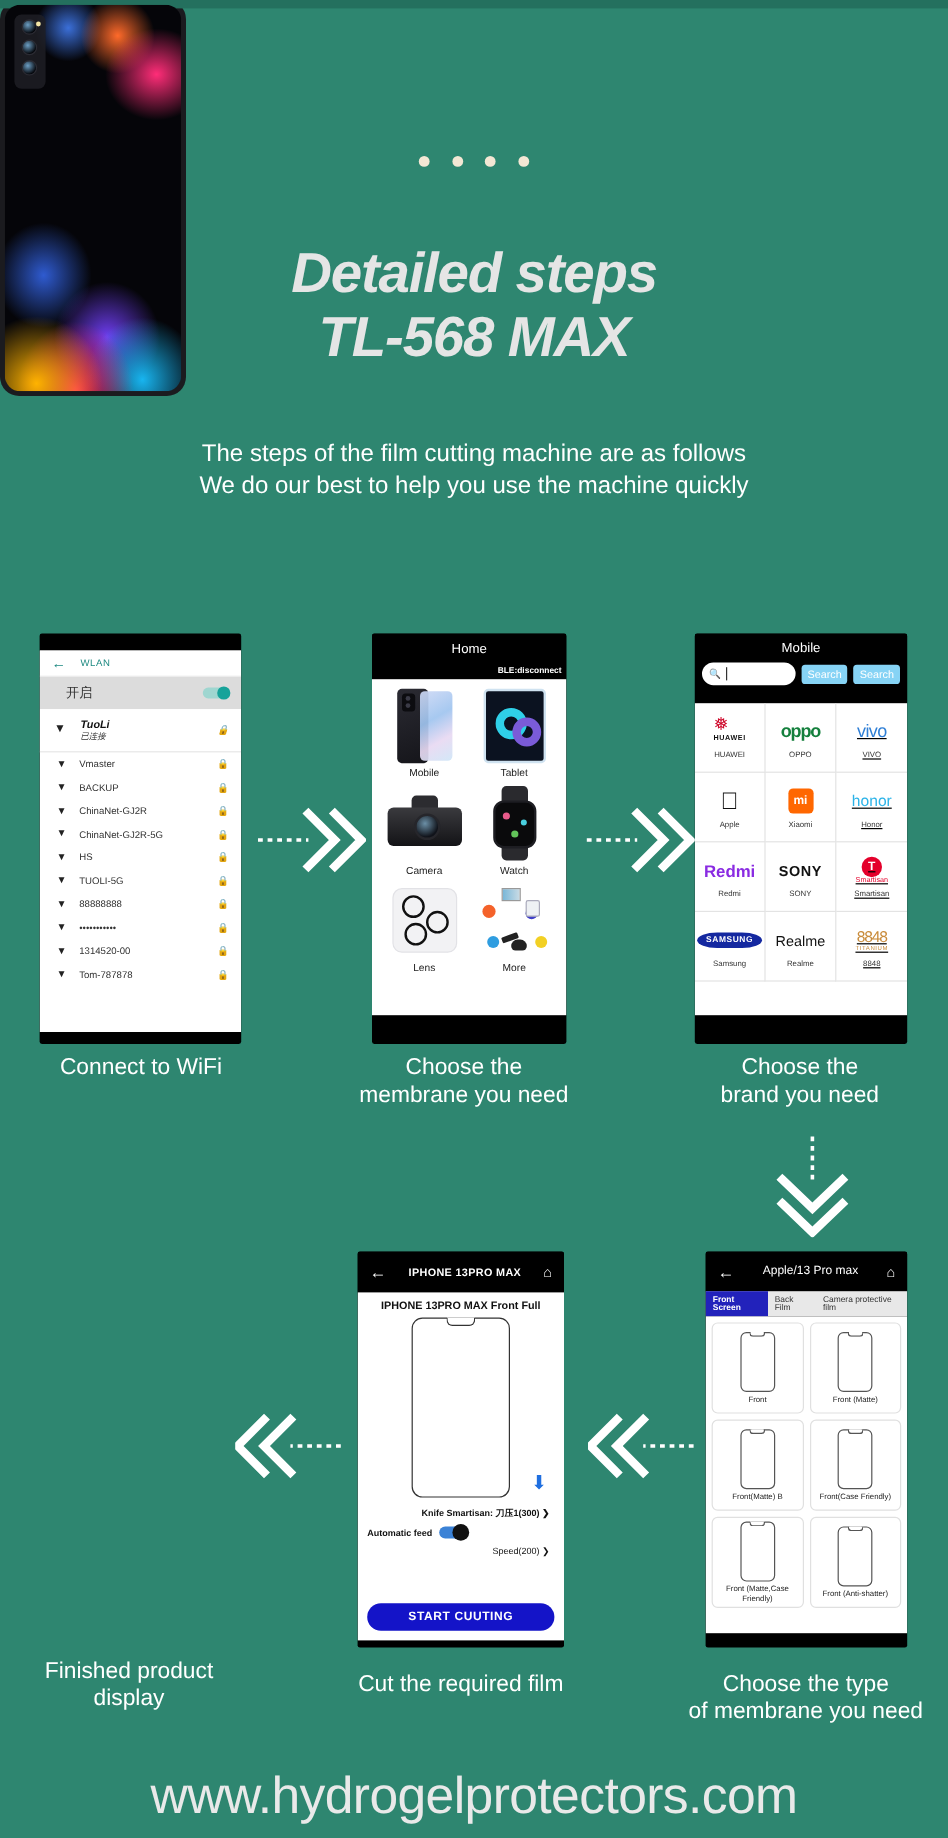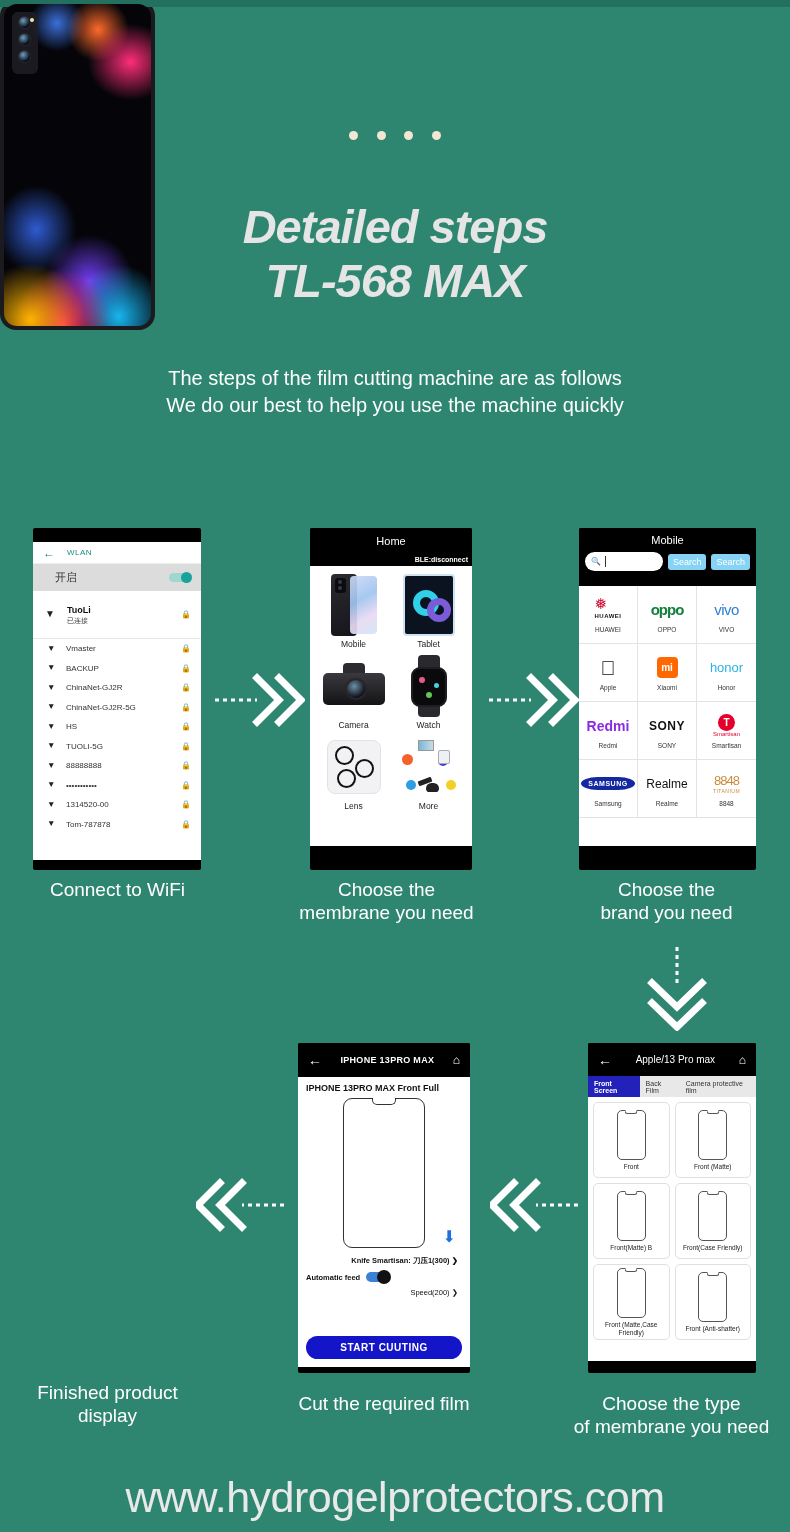--- a/index.html
+++ b/index.html
@@ -30,21 +30,21 @@
   
   #phone1 { left:33px; top:528px; width:168px; height:342px; }
   #phone1 .screen { height:318px; margin-top:14px; }
   .wlan-bar { height:22px; background:#fff; display:flex; align-items:center; padding-left:10px; border-bottom:1px solid #eee; }
   .wlan-back { color:#1f8a82; font-size:12px; margin-right:12px; }
   .wlan-title { color:#1f8a82; font-size:8px; font-weight:normal; letter-spacing:.5px; }
   .wlan-toggle-row { height:27px; background:#dcdcdc; display:flex; align-items:center; justify-content:space-between; padding:0 10px 0 22px; }
   .wlan-toggle-row .lbl { font-size:11px; color:#333; }
   .sw { width:22px; height:9px; border-radius:5px; background:#9fd6d0; position:relative; }
   .sw:after { content:""; position:absolute; right:-1px; top:-1px; width:11px; height:11px; border-radius:50%; background:#17a39a; }
-  .conn-row { height:48px; background:#fff; display:flex; align-items:center; padding:0 10px 0 12px; border-bottom:1px solid #e6e6e6; }
+  .conn-row { height:36px; background:#fff; display:flex; align-items:center; padding:0 10px 0 12px; border-bottom:1px solid #e6e6e6;font-style:italic; }
   .wifi-ico { width:12px; height:12px; margin-right:10px; position:relative; flex:none; }
   .wifi-ico:before { content:"▼"; font-size:10px; color:#222; position:absolute; top:-1px; left:0; }
   .conn-name { font-size:9px; font-weight:bold; color:#111; line-height:11px; }
   .conn-sub { font-size:7px; color:#333; line-height:9px; }
   .lock { margin-left:auto; font-size:8px; color:#111; }
   .ap-row { height:19.5px; display:flex; align-items:center; padding:0 10px 0 14px; font-size:8px; color:#333; }
   .ap-row .wifi-ico { width:10px; height:10px; margin-right:9px; }
   .ap-row .wifi-ico:before { font-size:8.5px; }
 
   
@@ -103,21 +103,21 @@
   .ph3-head { background:#000; height:58px; padding-top:6px; }
   .ph3-head .ttl { text-align:center; color:#fff; font-size:11px; }
   .searchrow { display:flex; align-items:center; gap:5px; padding:6px 6px 0 6px; }
   .searchbox { flex:1; height:19px; background:#fff; border-radius:10px; display:flex; align-items:center; padding:0 6px; }
   .searchbox .mag { font-size:8px; color:#777; margin-right:4px; }
   .searchbox .caret { width:1px; height:11px; background:#333; }
   .sbtn { background:#86d3f5; color:#fff; font-size:9px; border-radius:3px; padding:3px 5px; }
   #phone3 .screen { height:260px; }
   .bgrid { display:grid; grid-template-columns:repeat(3,1fr); }
   .bcell { border-right:1px solid #e3e3e3; border-bottom:1px solid #e3e3e3; height:58px; display:flex; flex-direction:column; align-items:center; justify-content:center; gap:3px; }
-  .bcell:nth-child(3n) { border-right:none; }
+  .bcell:nth-child(3n) { border-right:none;text-decoration:underline; }
   .blogo { height:26px; display:flex; align-items:center; justify-content:center; }
   .bname { font-size:6.5px; color:#333; }
   .lg-huawei { color:#cf0a2c; font-size:15px; line-height:13px; }
   .lg-huawei b { display:block; font-size:6px; letter-spacing:.5px; color:#111; }
   .lg-oppo { color:#15803d; font-size:15px; font-weight:bold; letter-spacing:-1px; }
   .lg-vivo { color:#2f7fd6; font-size:15px; letter-spacing:-.5px; }
   .lg-apple { color:#111; font-size:20px; line-height:20px; }
   .lg-mi { background:#ff6700; color:#fff; font-size:10px; font-weight:bold; width:21px; height:21px; border-radius:4px; display:flex; align-items:center; justify-content:center; }
   .lg-honor { color:#2bb3e8; font-size:13px; }
   .lg-redmi { color:#8a2be2; font-size:14px; font-weight:bold; }
@@ -150,21 +150,21 @@
   .prod-cam i:nth-child(1){top:4px;} .prod-cam i:nth-child(2){top:21px;} .prod-cam i:nth-child(3){top:38px;}
   .prod-cam .fl { position:absolute; right:4px; top:6px; width:4px; height:4px; border-radius:50%; background:#f3e6a6; }
 
   
   #phone5 { left:298px; top:1043px; width:172px; height:330px; }
   .ph5-head { height:34px; background:#000; color:#fff; display:flex; align-items:center; padding:0 10px; }
   .ph5-head .bk { font-size:14px; }
   .ph5-head .ttl { flex:1; text-align:center; font-size:9px; font-weight:bold; letter-spacing:.3px; }
   .ph5-head .hm { font-size:12px; }
   #phone5 .screen { height:290px; padding:6px 8px 8px 8px; display:flex; flex-direction:column; }
-  .cut-title { text-align:left; font-size:9px; font-weight:bold; color:#111; margin-bottom:5px; }
+  .cut-title { text-align:center; font-size:9px; font-weight:bold; color:#111; margin-bottom:5px; }
   .cut-outline-wrap { position:relative; display:flex; justify-content:center; }
   .cut-outline { width:82px; height:150px; border:1.4px solid #333; border-radius:9px; position:relative; background:#fff; }
   .cut-outline:before { content:""; position:absolute; left:50%; transform:translateX(-50%); top:-1.4px; width:22px; height:6px; background:#fff; border:1.4px solid #333; border-top:none; border-radius:0 0 5px 5px; }
   .dl-icon { position:absolute; right:6px; bottom:2px; color:#1f6fe0; font-size:16px; }
   .ctrls { margin-top:8px; font-size:7.5px; color:#111; }
   .ctrl-r1 { text-align:right; padding-right:4px; font-weight:bold; }
   .ctrl-r2 { display:flex; align-items:center; gap:6px; margin-top:6px; font-weight:bold; }
   .sw2 { width:22px; height:10px; border-radius:6px; background:#3b82d6; position:relative; }
   .sw2:after { content:""; position:absolute; right:-3px; top:-2px; width:14px; height:14px; border-radius:50%; background:#111; }
   .ctrl-r3 { text-align:right; padding-right:4px; margin-top:6px; font-weight:normal; }

